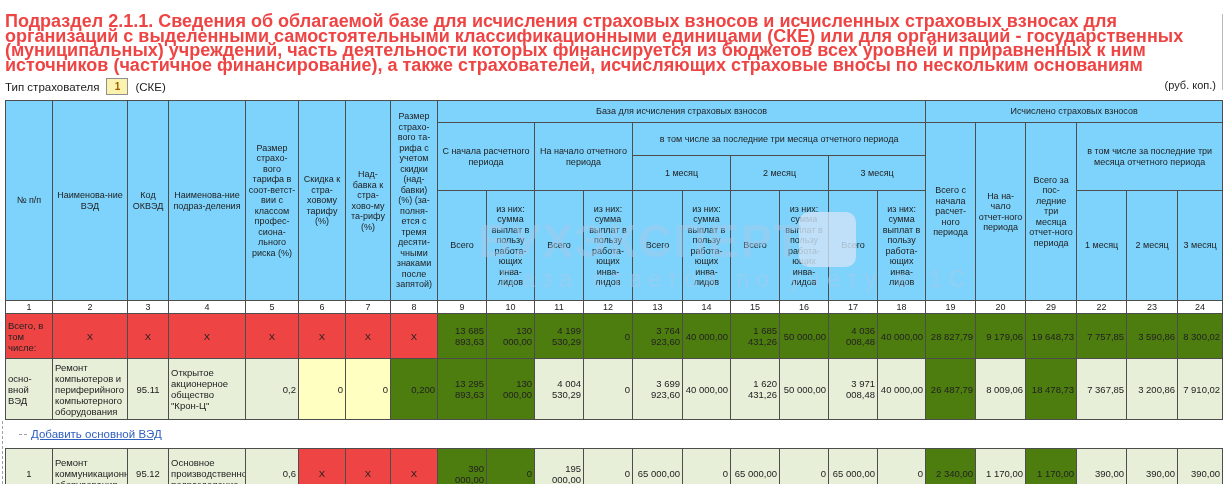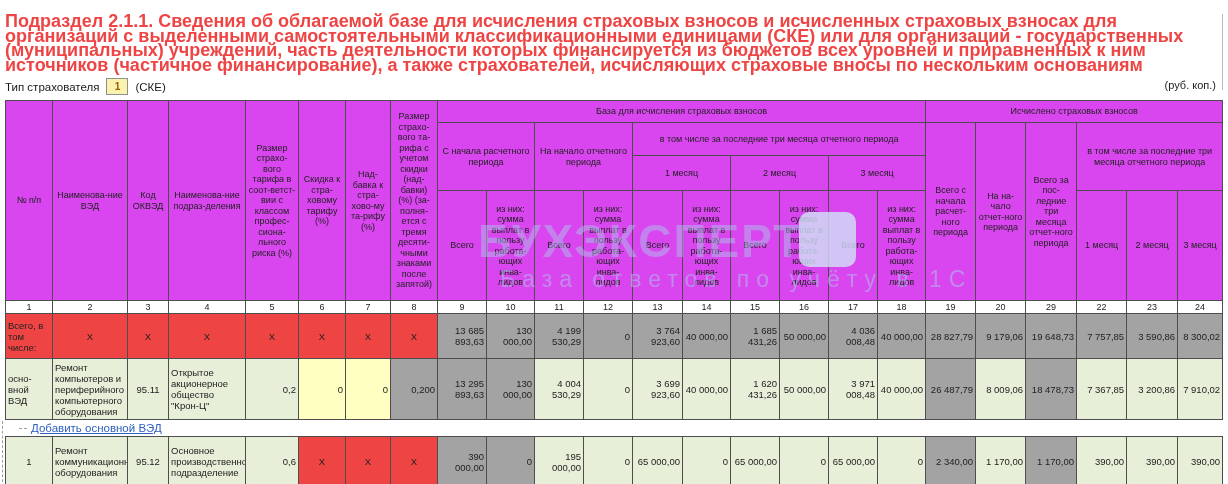--- a/index.html
+++ b/index.html
@@ -9,30 +9,30 @@
   .edge-v{position:absolute;right:5px;top:0;width:1px;height:76px;background:#b9b9b9}
 
   .title{font-weight:bold;font-size:18px;line-height:14.5px;margin:14px 10px 0 5px;color:#ef4444}
   .insurer-row{position:relative;display:flex;align-items:center;height:21px;margin:4px 8px 3px 5px;font-size:11.5px}
   .insurer-box{display:inline-flex;align-items:center;justify-content:center;width:20px;height:15px;
        background:#fbf2ae;border:1px solid #8f8f8f;margin:0 7px;font-size:10px;color:#9c5a00;font-weight:bold}
   .currency-note{position:absolute;right:4px;top:3px;font-size:11px;color:#222}
 
   table{border-collapse:collapse;table-layout:fixed;width:1217px;margin-left:5px}
   td,th{border:1px solid #4d4d4d;padding:1px 2px;overflow:hidden;box-sizing:border-box}
-  th{font-weight:normal;font-size:9px;line-height:10.5px;text-align:center;vertical-align:middle;background:#d946ef;color:#222}
+  th{font-weight:normal;font-size:9px;line-height:10.5px;text-align:center;vertical-align:middle;background:#7dd3fc;color:#222}
   .colnum-cell{font-size:9px;text-align:center;padding:0;background:#fff;color:#222}
   td.cell{font-size:9.5px;line-height:11px;vertical-align:middle;color:#222}
-  .bg-w{background:#ef4444}.bg-g1{background:#e7efd9}.bg-g2{background:#a3a3a3}.bg-y{background:#ffffc2}
+  .bg-w{background:#ef4444}.bg-g1{background:#e7efd9}.bg-g2{background:#4d7c0f}.bg-y{background:#ffffc2}
   .al-l{text-align:left}.al-c{text-align:center}
   .al-r{text-align:right;overflow-wrap:anywhere;word-break:break-word}
 
   .group{border-left:1px dashed #9aa0a6;margin-left:2px}
   .group table{margin-left:2px}
-  .link-row{height:14px;margin:1px 0;padding-left:16px;font-size:11.5px;display:flex;align-items:center}
+  .link-row{height:26px;margin:1px 0;padding-left:16px;font-size:11.5px;display:flex;align-items:center}
   .link-row::before{content:"";display:inline-block;width:8px;border-top:1px dashed #9aa0a6;margin-right:4px}
   .link{color:#3060c0;text-decoration:underline;cursor:pointer;white-space:nowrap}
 
   .wm{position:absolute;pointer-events:none;z-index:5}
   .wm-big{left:478px;top:200px;font-size:46px;font-weight:bold;letter-spacing:2px;color:#a9cbe9;opacity:.45}
   .wm-small{left:500px;top:252px;font-size:23px;letter-spacing:7px;color:#a9cbe9;opacity:.5}
   .wm-logo{left:799px;top:198px;width:57px;height:55px;background:#cfe4f6;border-radius:10px;opacity:.8}
 </style>
 </head>
 <body>

